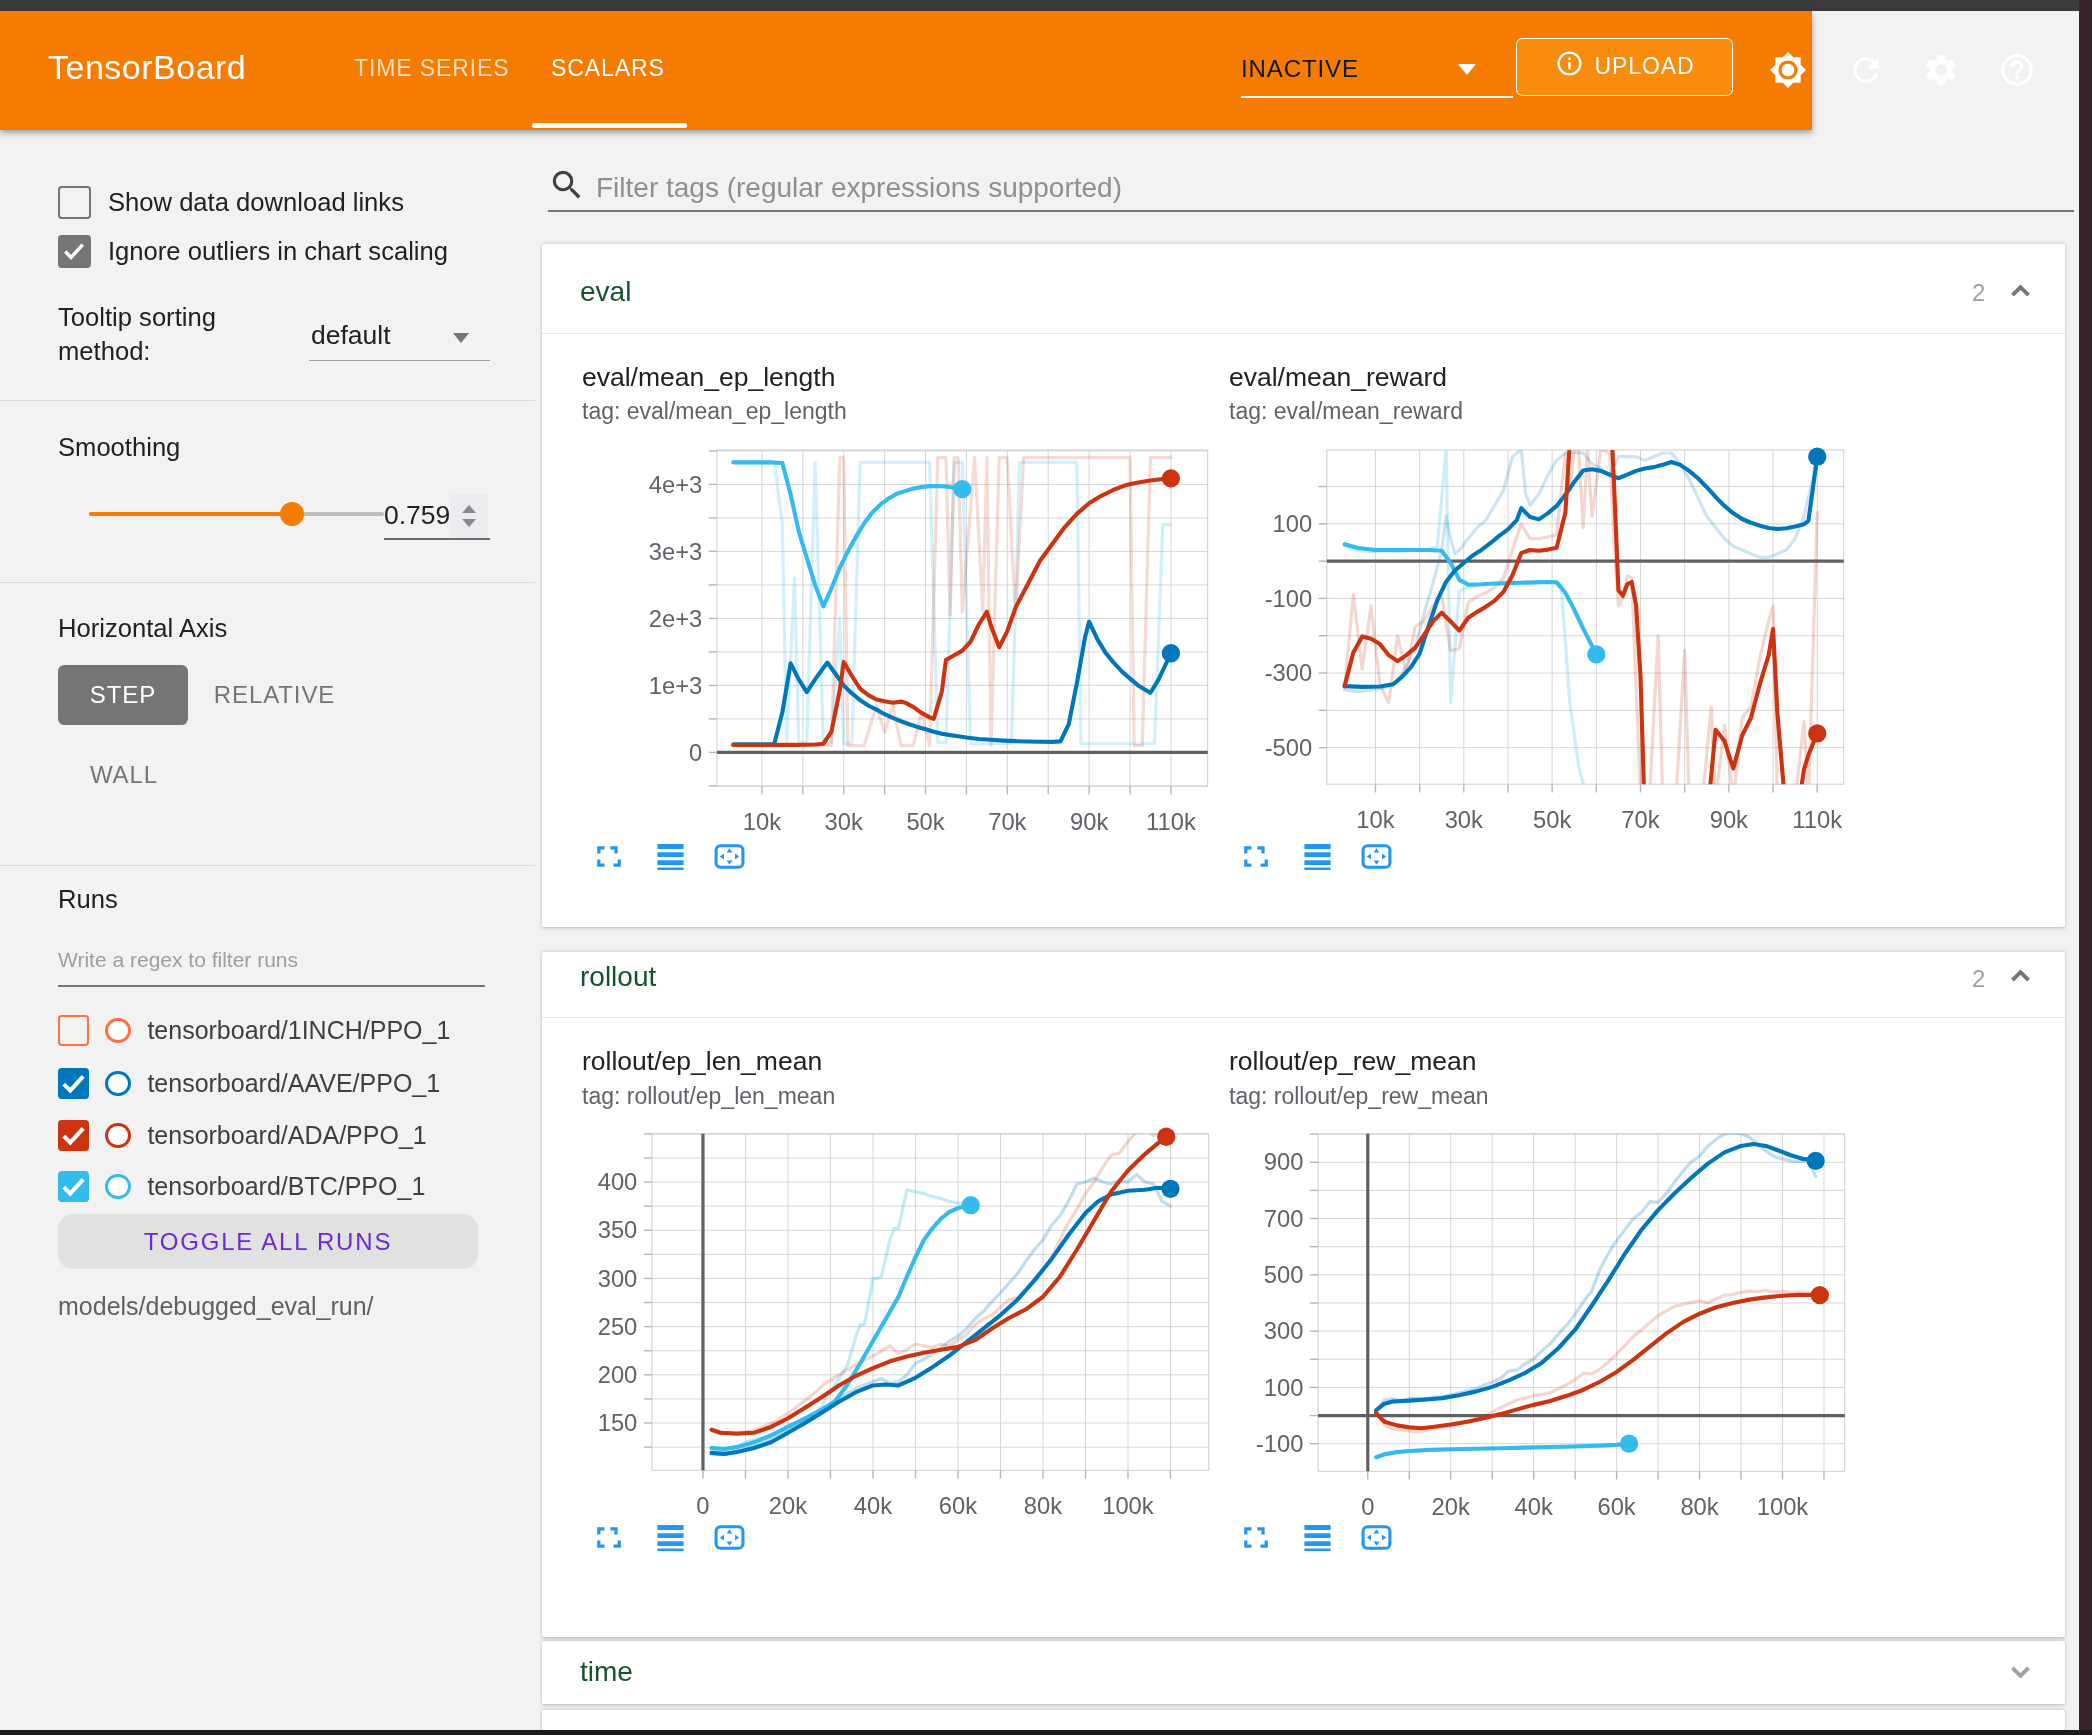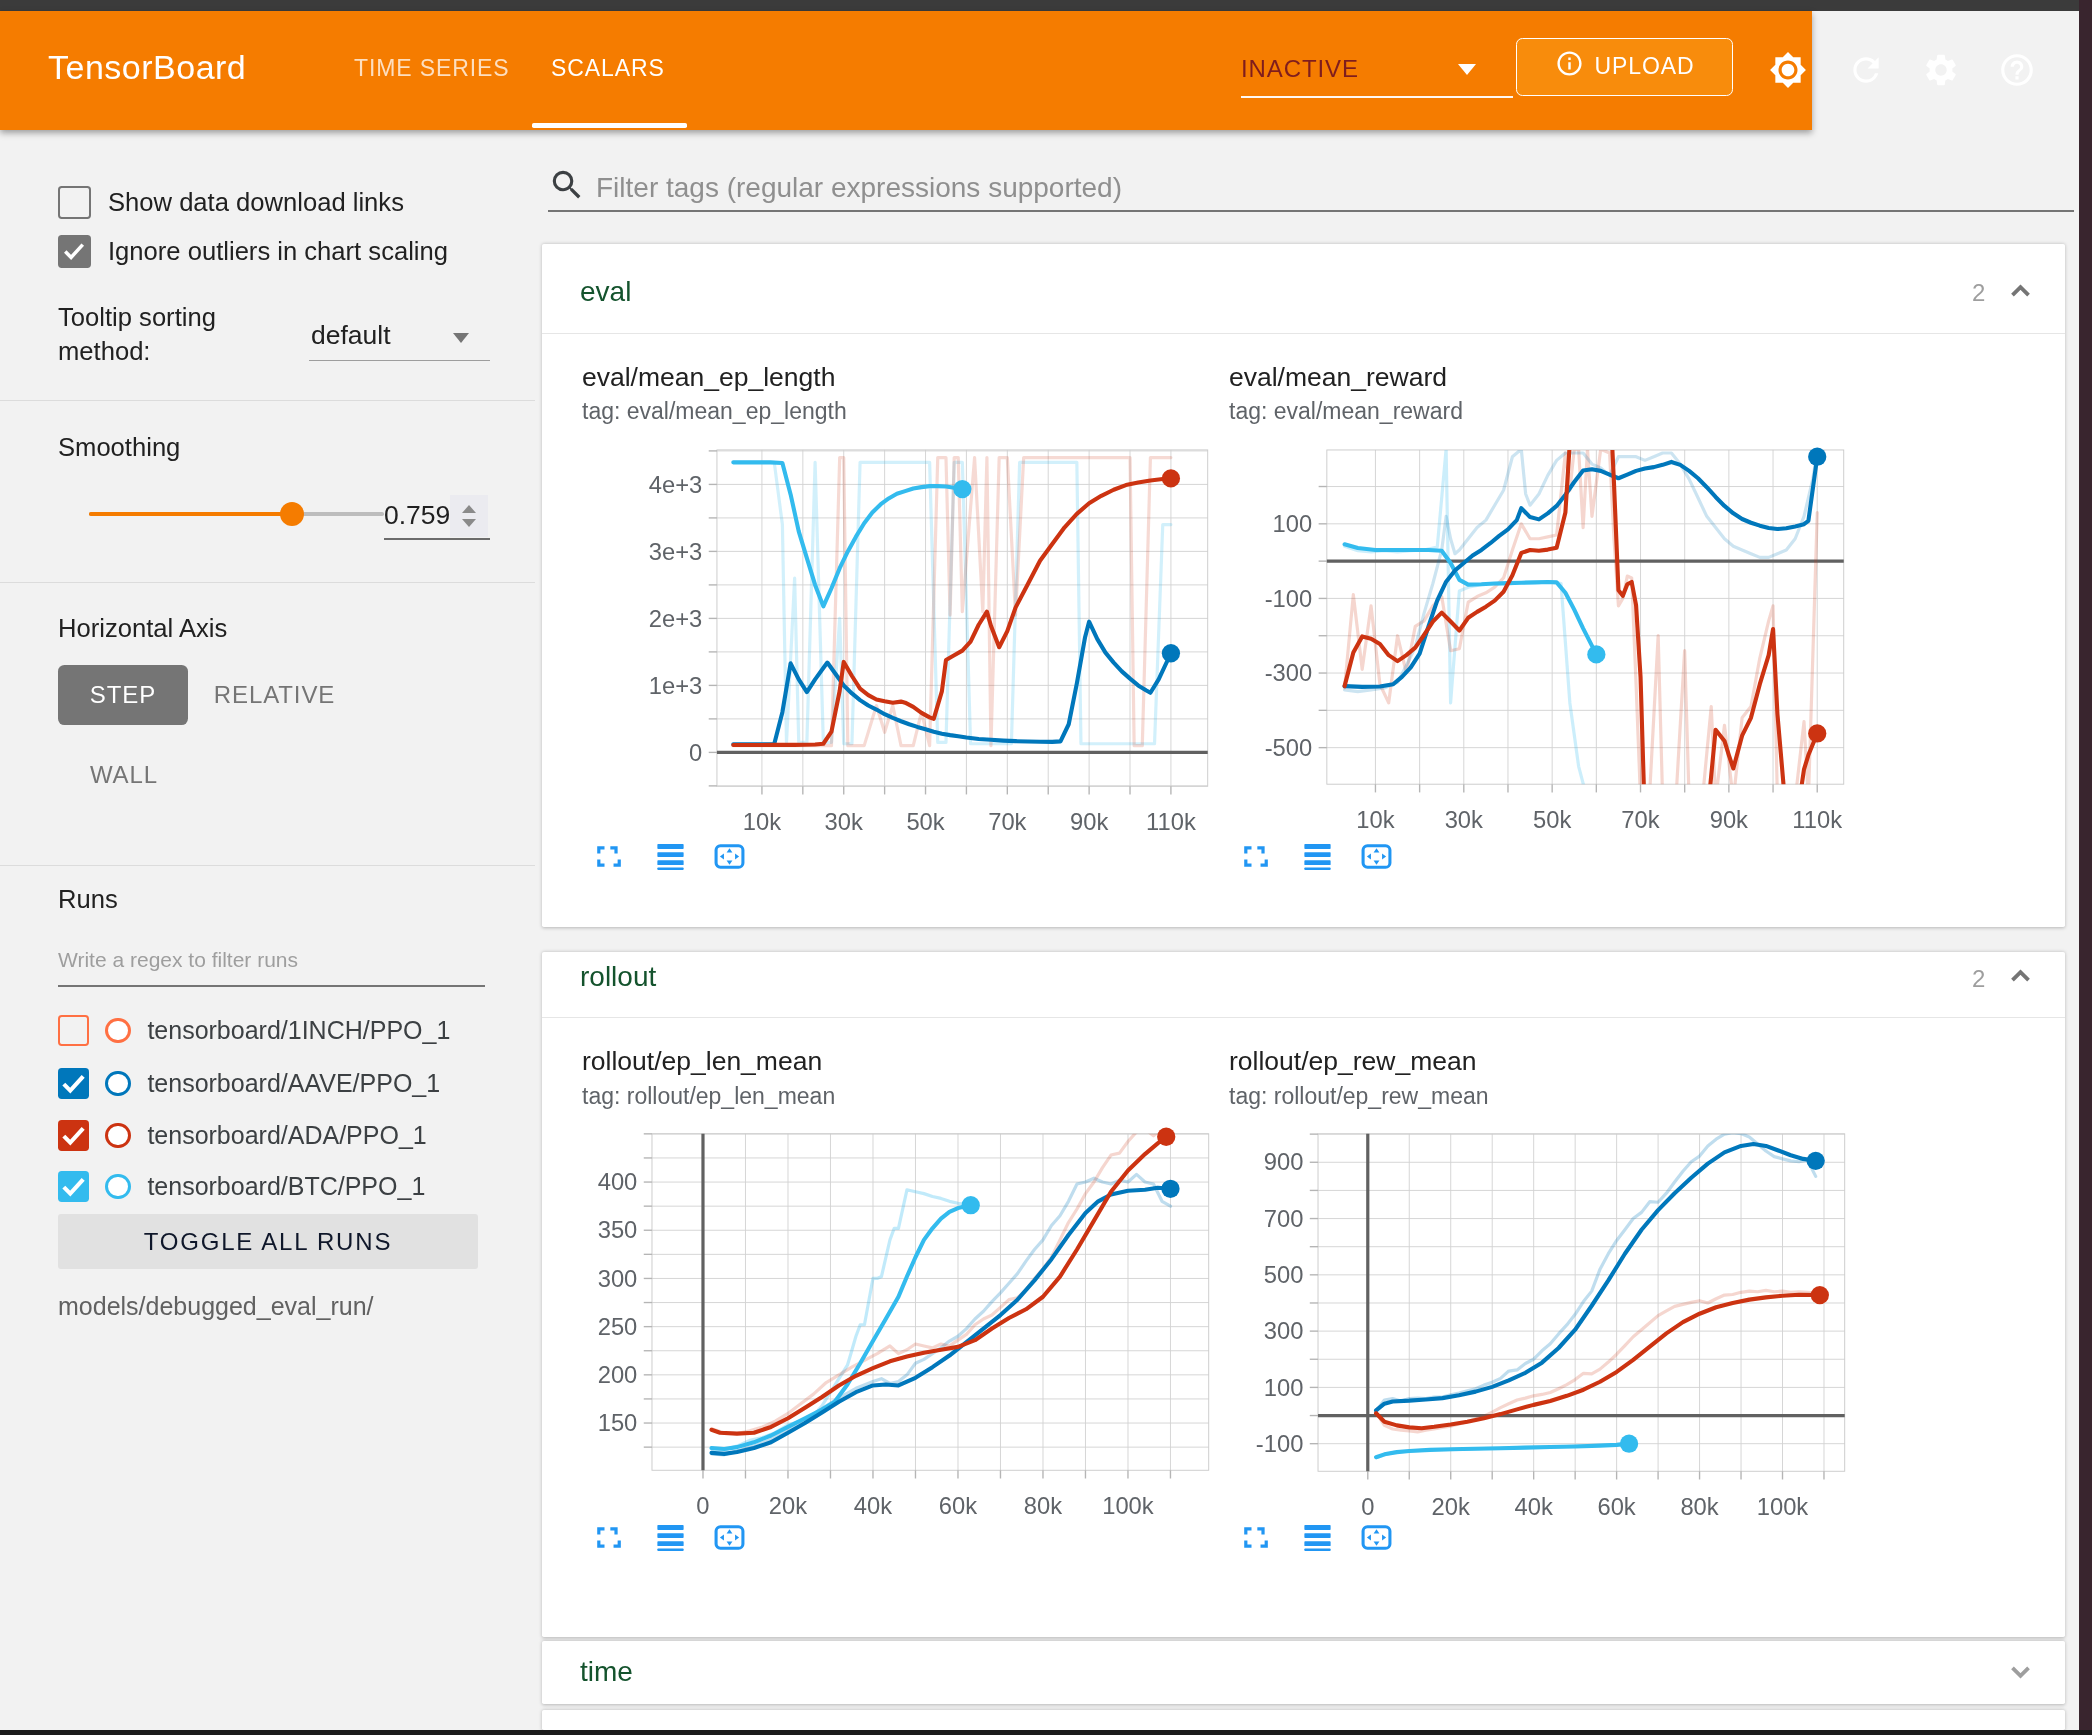--- a/index.html
+++ b/index.html
@@ -9,21 +9,21 @@
   
   .top-strip{left:0;top:0;width:2092px;height:11px;background:#3b3b3b;}
   .right-strip{right:0;top:0;width:12.8px;height:1735px;background:#39252e;}
   .bottom-strip{left:0;top:1730px;width:2092px;height:5.5px;background:#1b1b1b;}
   
   .header{left:0;top:11px;width:1812px;height:119px;background:#f57c00;box-shadow:0 2.7px 6.4px rgba(0,0,0,.35);z-index:5;}
   .brand{left:48px;top:37px;font-size:34px;font-weight:500;color:#fff;letter-spacing:0.5px;}
   .tab{top:44px;font-size:23px;font-weight:500;letter-spacing:0.9px;color:rgba(255,255,255,.75);cursor:pointer;}
   .tab.active{color:#fff;}
   .tab-underline{left:532px;top:112px;width:155px;height:4.6px;background:#fff;border-radius:1.8px;}
-  .status{left:1241px;top:44px;font-size:24px;font-weight:500;color:#7f1d1d;letter-spacing:0.9px;}
+  .status{left:1241px;top:44px;font-size:24px;font-weight:500;color:#0f172a;letter-spacing:0.9px;}
   .status-caret{left:1458px;top:53px;width:0;height:0;border-left:9.1px solid transparent;border-right:9.1px solid transparent;border-top:11px solid #fff;}
   .status-underline{left:1241px;top:85px;width:272px;height:1.8px;background:rgba(255,255,255,.95);}
   .upload-btn{left:1516px;top:26.5px;width:217px;height:58px;border:1.8px solid #fff;border-radius:6.4px;background:#f88c0c;
     display:flex;align-items:center;justify-content:center;gap:11px;color:#fff;font-size:23px;font-weight:500;letter-spacing:0.9px;cursor:pointer;}
   .hicon{top:40px;width:38px;height:38px;cursor:pointer;}
   
   .side-label{font-size:25.6px;color:#212121;}
   .cb{width:33px;height:33px;border:2.3px solid #757575;border-radius:3.7px;box-sizing:border-box;background:transparent;}
   .cb.on{background:#757575;border-color:#757575;}
   .divider{left:0;width:535px;height:0.9px;background:#dcdcdc;}
@@ -36,21 +36,21 @@
   .spinner{left:450px;top:494px;width:38px;height:42px;background:#ebebf0;display:flex;flex-direction:column;align-items:center;justify-content:center;gap:5.5px;cursor:pointer;}
   .sp-up{width:0;height:0;border-left:7.3px solid transparent;border-right:7.3px solid transparent;border-bottom:8.2px solid #8a8a8a;}
   .sp-dn{width:0;height:0;border-left:7.3px solid transparent;border-right:7.3px solid transparent;border-top:8.2px solid #8a8a8a;}
   .axis-btn{border-radius:6.4px;font-size:24px;letter-spacing:0.9px;display:flex;align-items:center;justify-content:center;cursor:pointer;}
   .axis-btn.sel{background:#757575;color:#fff;}
   .axis-btn.plain{color:#757575;background:transparent;}
   .run-row{left:58px;width:475px;height:53px;display:flex;align-items:center;gap:16.4px;cursor:pointer;}
   .run-cb{width:31px;height:31px;border-radius:3.7px;box-sizing:border-box;flex:0 0 auto;position:relative;}
   .run-radio{width:25.6px;height:25.6px;border-radius:50%;box-sizing:border-box;background:#fff;flex:0 0 auto;}
   .run-label{font-size:25px;color:#3c4043;white-space:nowrap;}
-  .toggle-btn{left:58px;top:1213px;width:420px;height:55px;background:#e1e1e1;border-radius:3px;color:#0f172a;
+  .toggle-btn{left:58px;top:1213px;width:420px;height:55px;background:#e1e1e1;border-radius:15px;color:#6d28d9;
     font-size:24px;letter-spacing:1.8px;display:flex;align-items:center;justify-content:center;cursor:pointer;}
   .runs-input{left:58px;top:939px;width:420px;height:40px;border:none;background:transparent;font-size:21px;color:#424242;font-family:inherit;padding:0;}
   .runs-input::placeholder{color:#9e9e9e;}
   
   .filter-input{left:596px;top:168px;width:1279px;height:40px;border:none;background:transparent;font-size:28px;color:#424242;font-family:inherit;padding:0;}
   .filter-input::placeholder{color:#8f8f8f;}
   .filter-underline{left:548px;top:210px;width:1526px;height:1.8px;background:#757575;}
   .card{left:542px;width:1523px;background:#fff;box-shadow:0 0.9px 3.7px rgba(0,0,0,.25);border-radius:1.8px;}
   .section-name{left:580px;font-size:28px;color:#14532d;}
   .section-count{font-size:24px;color:#9e9e9e;}

